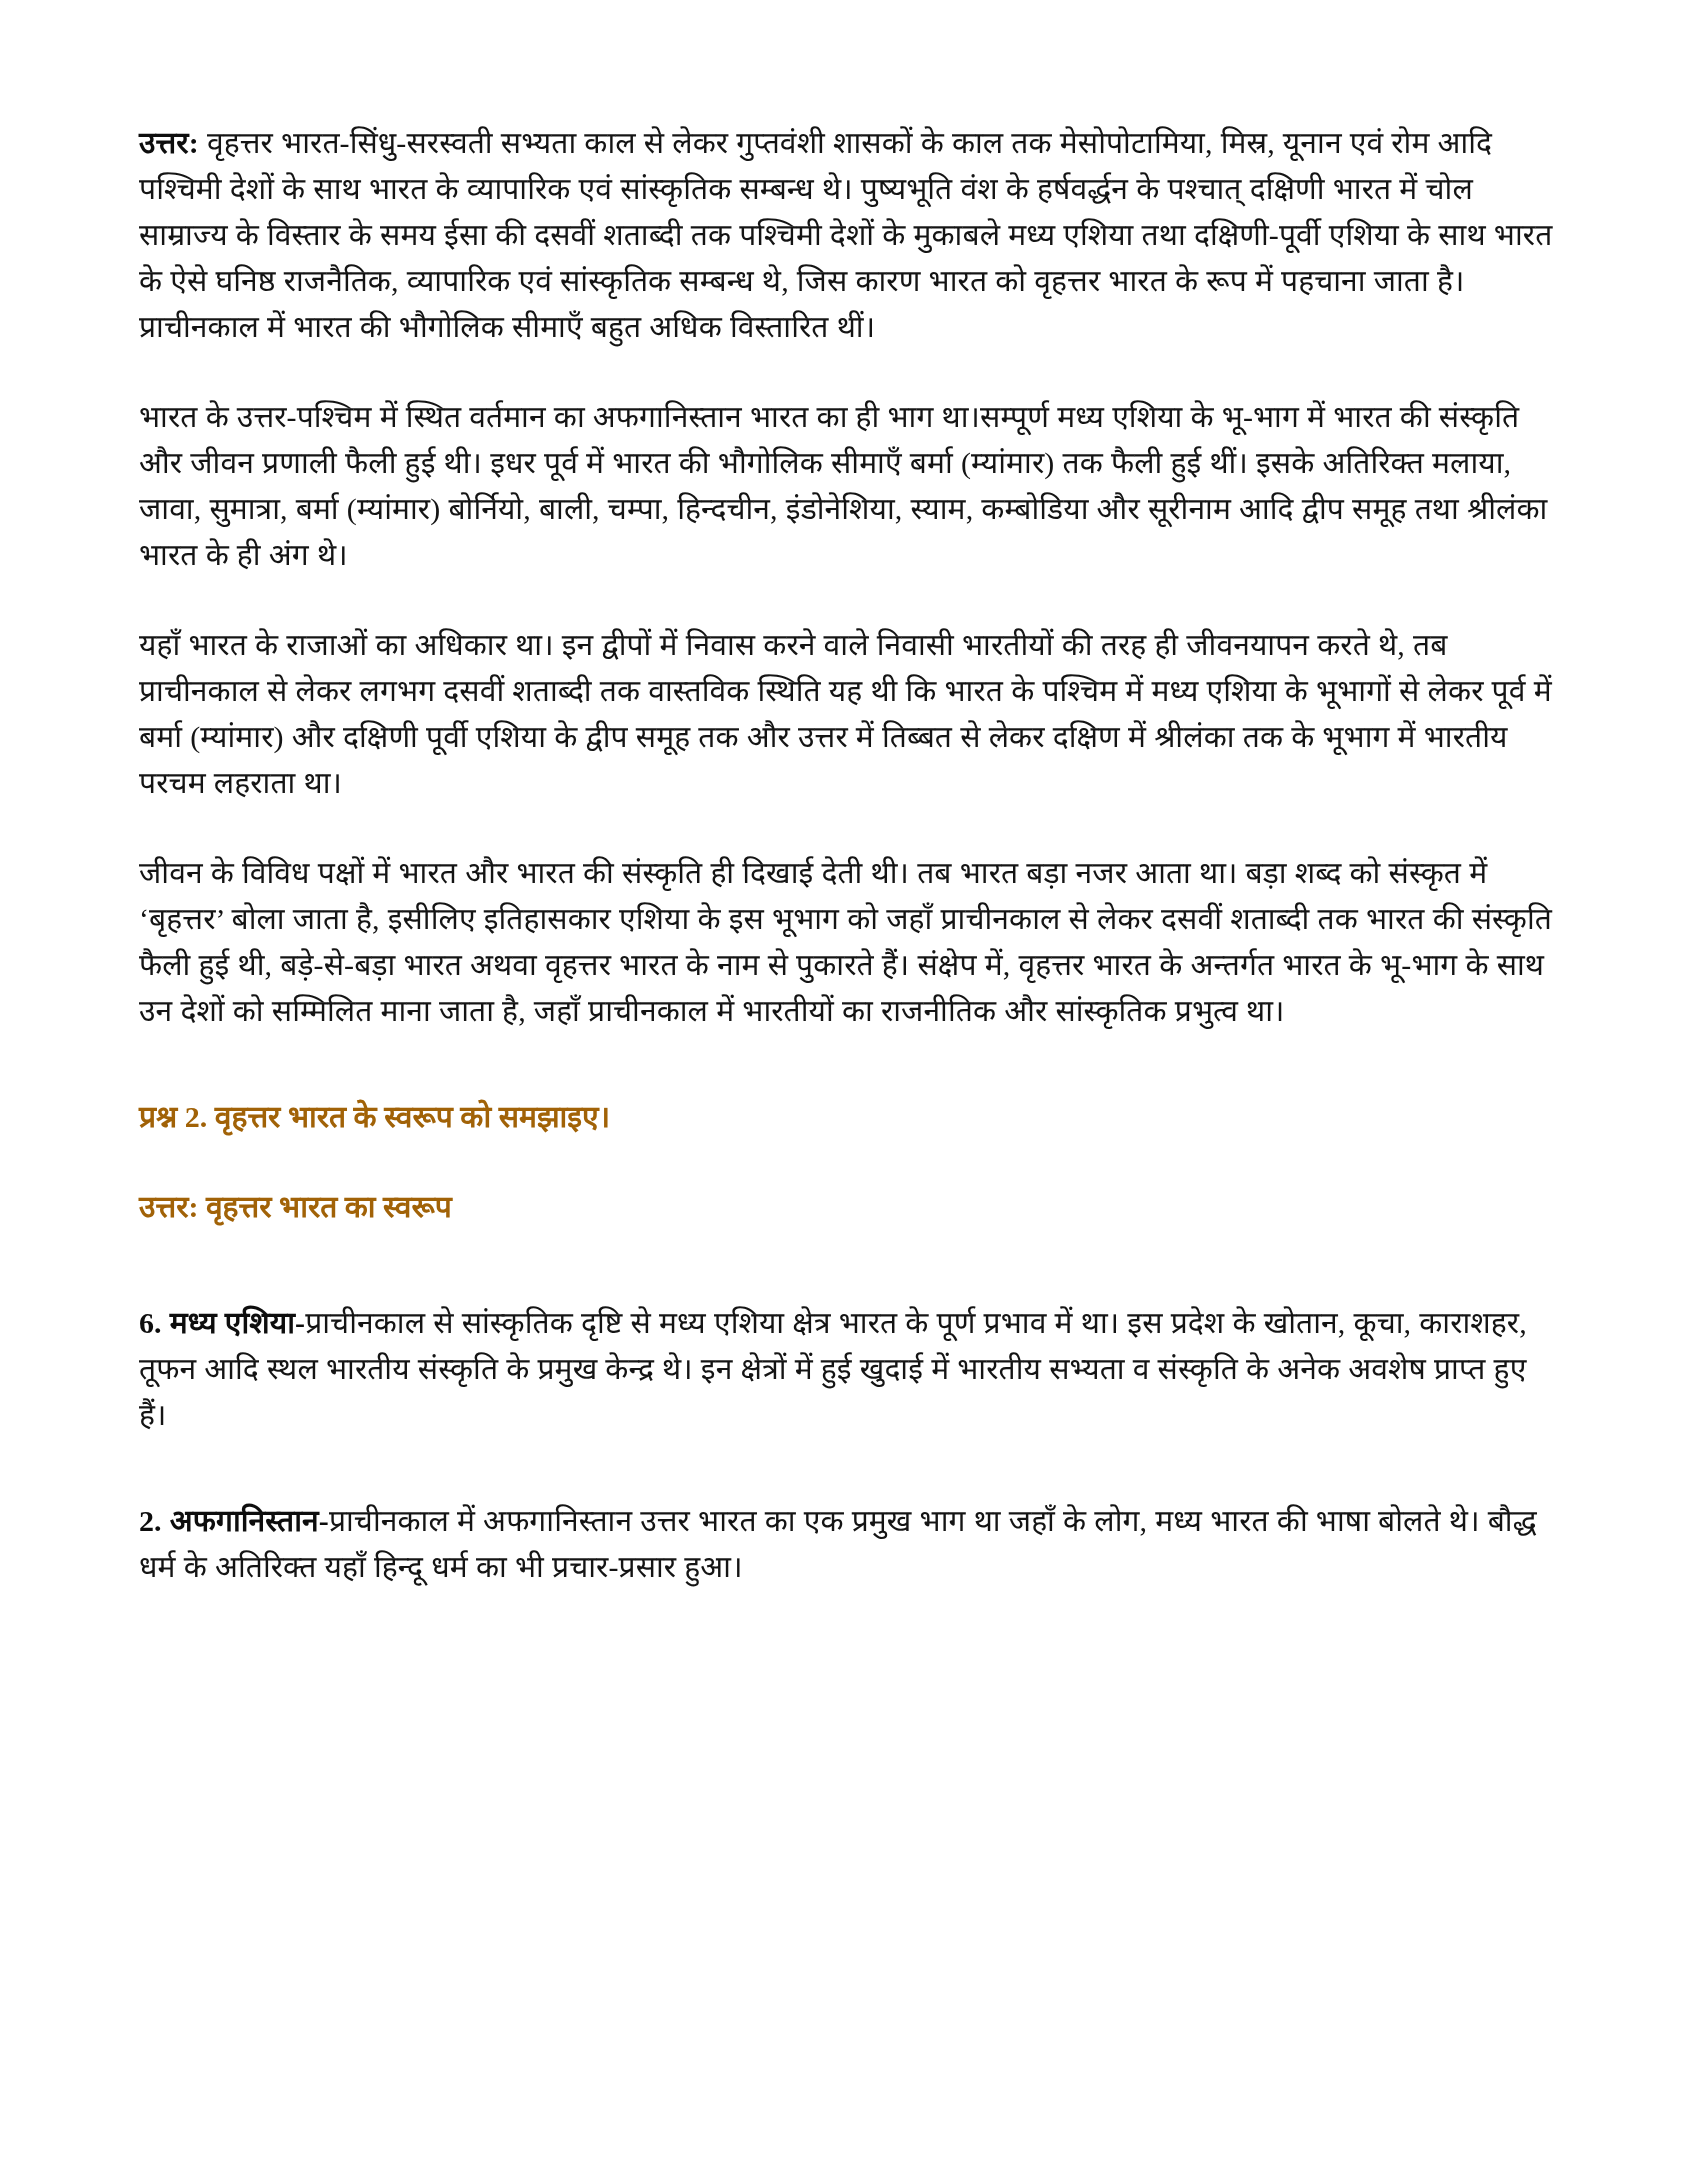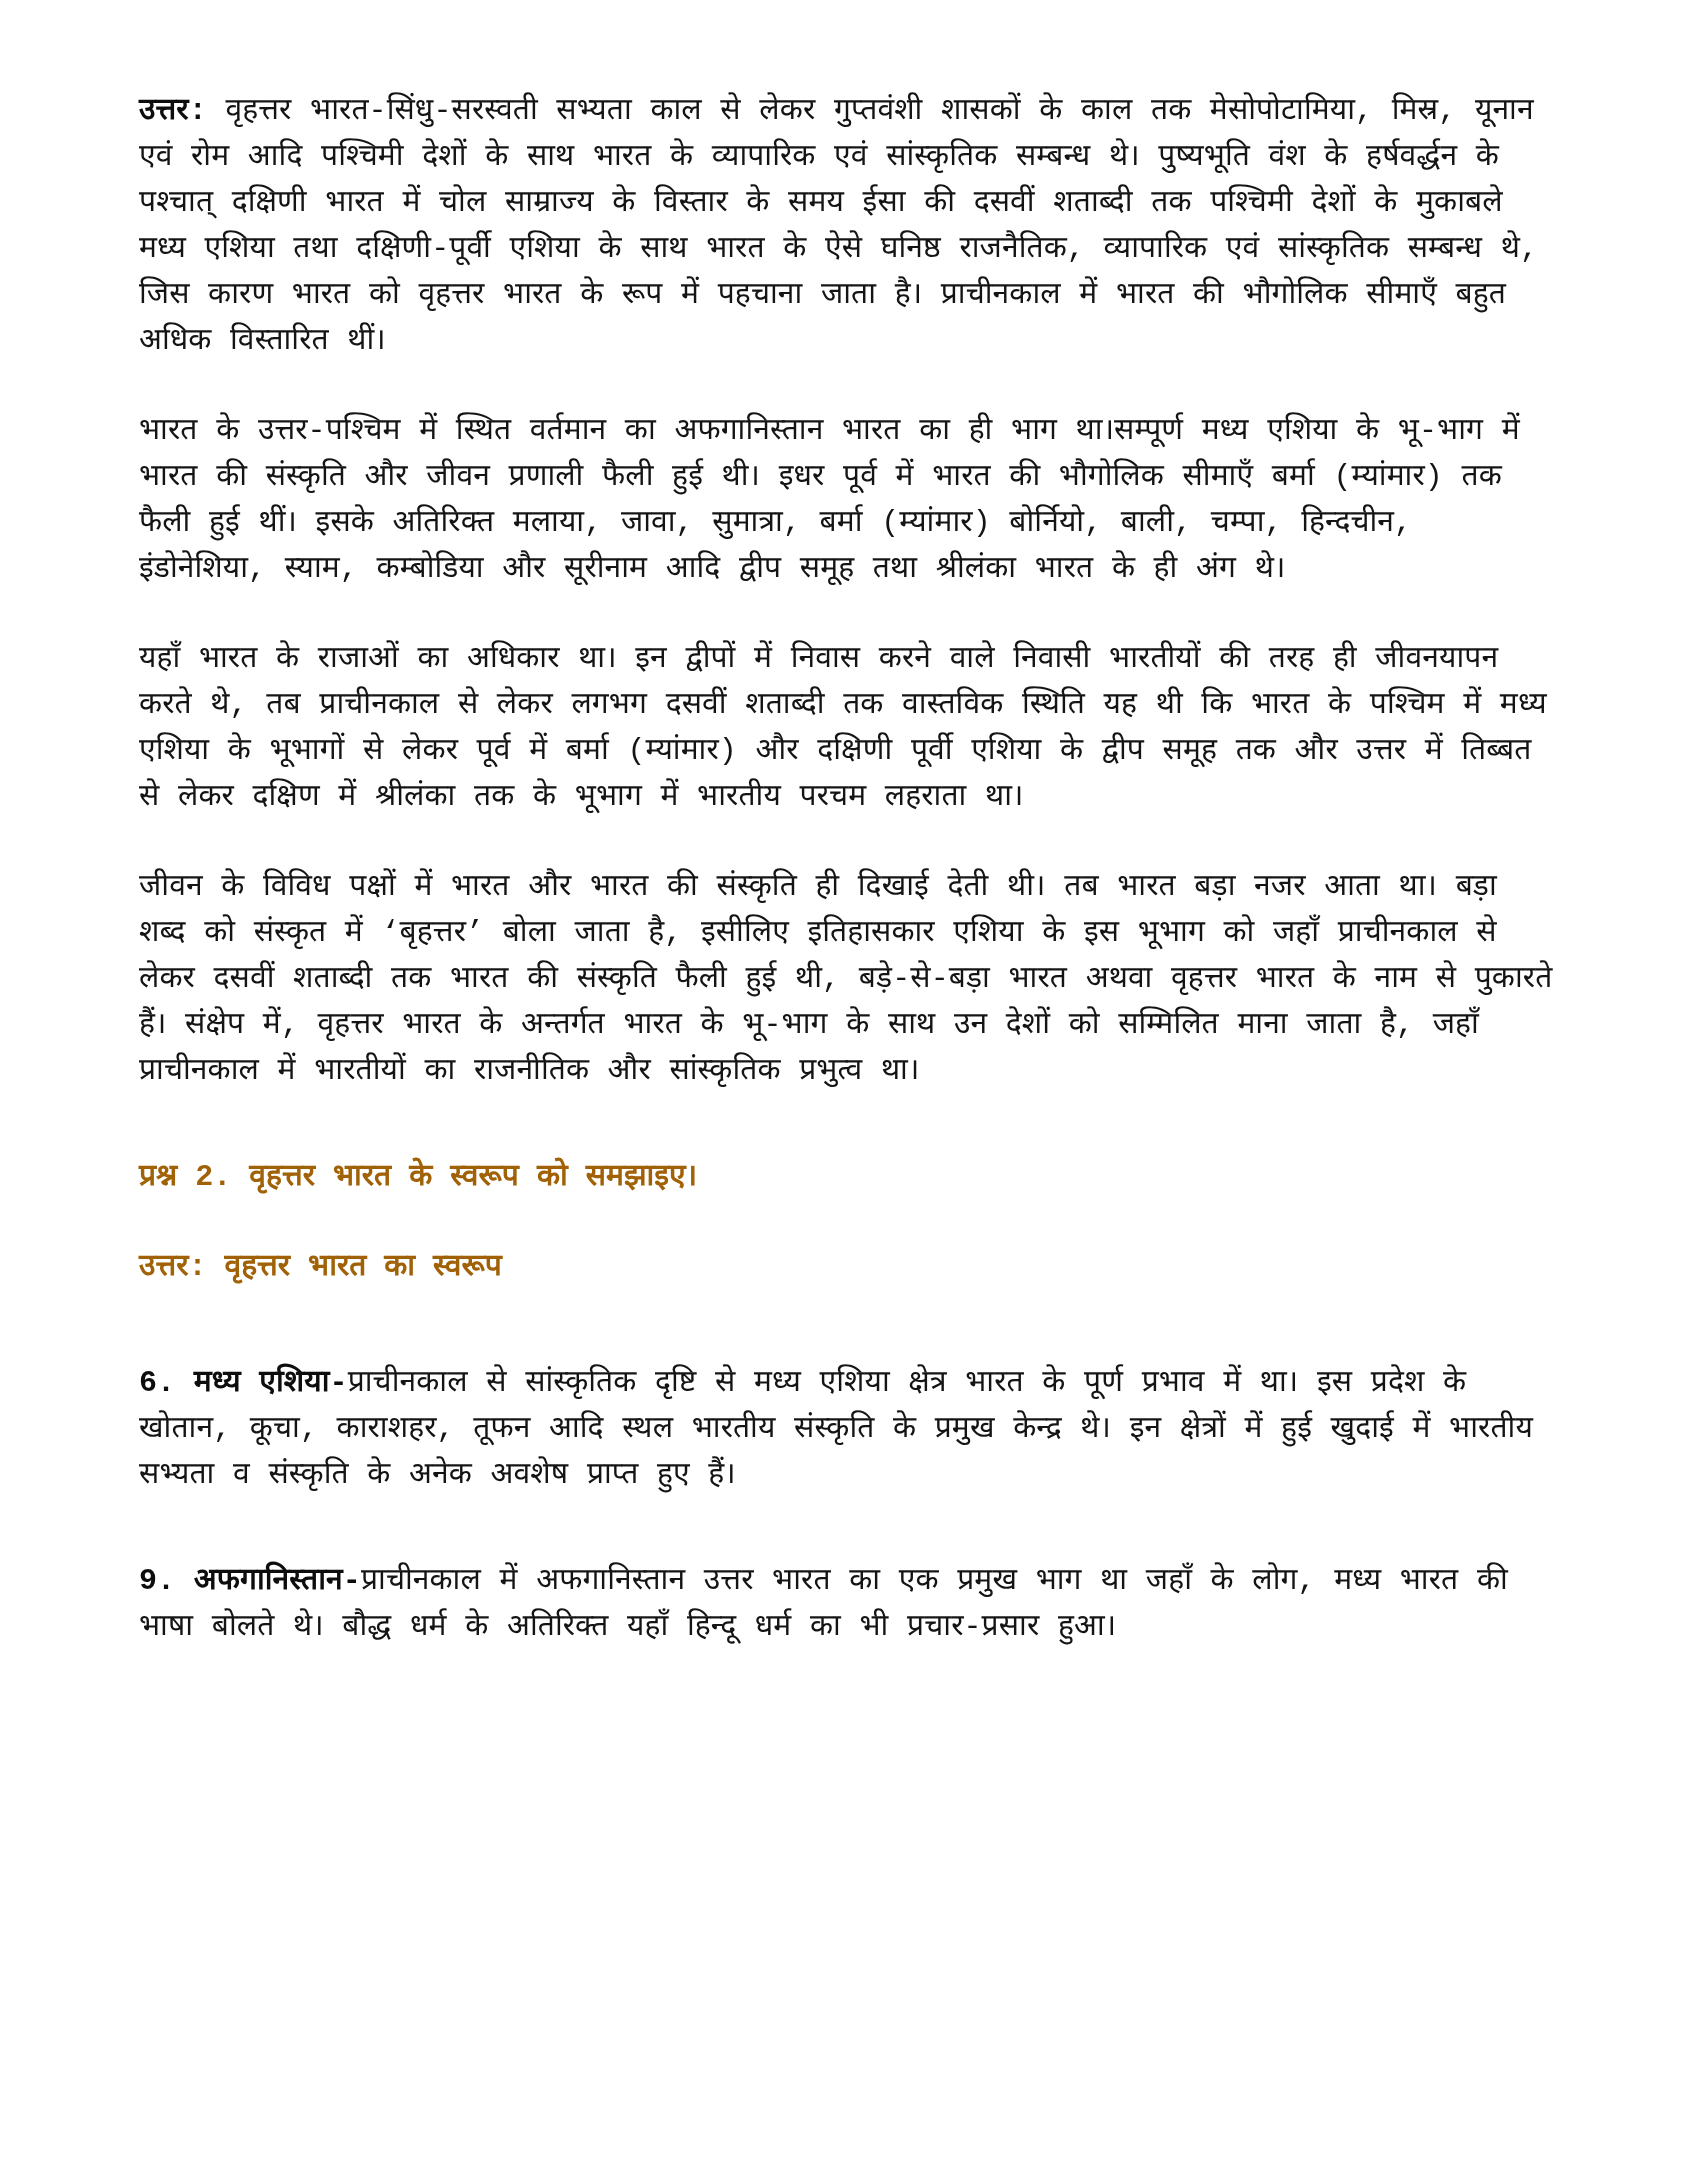--- a/index.html
+++ b/index.html
@@ -7,22 +7,22 @@
     margin: 0;
     padding: 0;
     background: #ffffff;
   }
   .page {
     position: relative;
     width: 1683px;
     height: 2178px;
     background: #ffffff;
     box-sizing: border-box;
-    padding: 88px 131px 99px 139px;
-    font-family: Liberation Mono, monospace;
+    padding: 120px 131px 99px 139px;
+    font-family: Liberation Serif, serif;
     color: #111111;
     overflow: hidden;
   }
   .content {
     width: 1416px;
   }
   p.para {
     margin: 0 0 34px 0;
     font-size: 30px;
     line-height: 46px;
@@ -78,17 +78,17 @@
 
     <div class="gap-sm"></div>
 
 
     <div class="gap-md"></div>
 
     <p class="para"><span class="lead">6. मध्य एशिया-</span><span>प्राचीनकाल से सांस्कृतिक दृष्टि से मध्य एशिया क्षेत्र भारत के पूर्ण प्रभाव में था। इस प्रदेश के खोतान, कूचा, काराशहर, तूफन आदि स्थल भारतीय संस्कृति के प्रमुख केन्द्र थे। इन क्षेत्रों में हुई खुदाई में भारतीय सभ्यता व संस्कृति के अनेक अवशेष प्राप्त हुए हैं।</span></p>
 
     <div class="gap-md"></div>
 
-    <p class="para"><span class="lead">9. अफगानिस्तान-</span><span>प्राचीनकाल में अफगानिस्तान उत्तर भारत का एक प्रमुख भाग था जहाँ के लोग, मध्य भारत की भाषा बोलते थे। बौद्ध धर्म के अतिरिक्त यहाँ हिन्दू धर्म का भी प्रचार-प्रसार हुआ।</span></p>
+    <p class="para"><span class="lead">2. अफगानिस्तान-</span><span>प्राचीनकाल में अफगानिस्तान उत्तर भारत का एक प्रमुख भाग था जहाँ के लोग, मध्य भारत की भाषा बोलते थे। बौद्ध धर्म के अतिरिक्त यहाँ हिन्दू धर्म का भी प्रचार-प्रसार हुआ।</span></p>
 
   </div>
 </div>
 
 
 </body></html>

